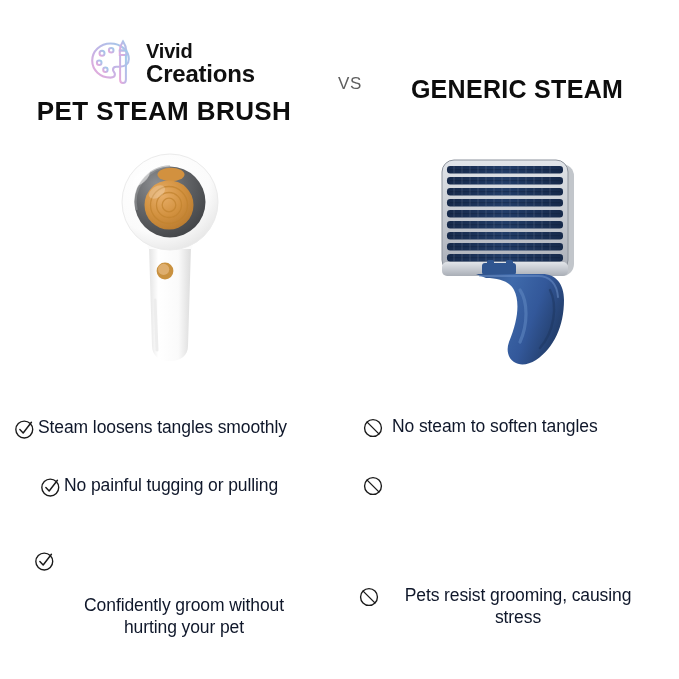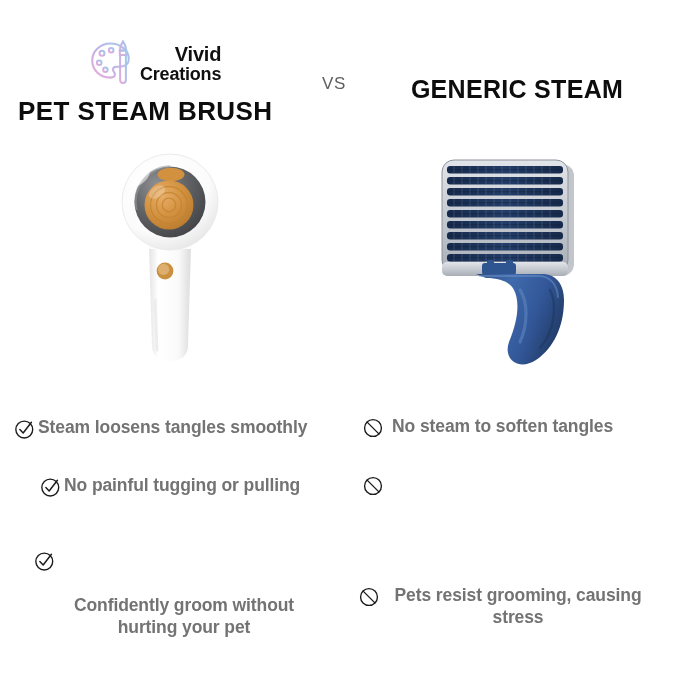--- a/index.html
+++ b/index.html
@@ -33,22 +33,21 @@
   }
 
   .logo-block {
     position: absolute;
     left: 88px;
     top: 36px;
     width: 160px;
     height: 54px;
     display: flex;
     align-items: center;
-    gap: 2px;
-    text-align: right;
+    gap: 8px;
   }
   .logo-mark {
     width: 50px;
     height: 50px;
     flex: 0 0 auto;
     display: block;
   }
   .logo-words {
     display: flex;
     flex-direction: column;
@@ -57,43 +56,43 @@
   }
   .logo-line {
     font-family: "Liberation Sans", "DejaVu Sans", sans-serif;
     font-weight: 700;
     font-size: 20px;
     letter-spacing: -0.2px;
     color: #101010;
     white-space: nowrap;
   }
   .logo-line.second {
-    font-size: 18px;
+    font-size: 24px;
     margin-top: 1px;
   }
 
   .title-left {
     position: absolute;
     left: 18px;
     top: 96px;
     width: 292px;
-    text-align: left;
+    text-align: center;
     font-weight: 700;
     font-size: 26px;
     letter-spacing: 0.4px;
     color: #0d0d0d;
     white-space: nowrap;
   }
 
   .vs-label {
     position: absolute;
     left: 322px;
     top: 74px;
     width: 40px;
-    text-align: left;
+    text-align: right;
     font-weight: 400;
     font-size: 17px;
     letter-spacing: 0.6px;
     color: #5e5e5e;
   }
 
   .title-right {
     position: absolute;
     left: 372px;
     top: 75px;
@@ -148,22 +147,22 @@
   }
   .bullet .bicon {
     flex: 0 0 auto;
     width: 22px;
     height: 22px;
     margin-top: 2px;
   }
   .bullet .btext {
     font-size: 17.5px;
     line-height: 1.28;
-    color: #737373;
-    font-weight: 700;
+    color: #0f172a;
+    font-weight: 400;
     letter-spacing: -0.1px;
   }
 
   
   .col-left  .row1 { top: 20px;  left: 6px;  }
   .col-left  .row2 { top: 78px;  left: 32px; }
   .col-left  .row3 { top: 152px; left: 26px; width: 280px; }
   .col-left  .row3 .btext { text-align: center; width: 252px; margin-top: 46px; }
 
   

